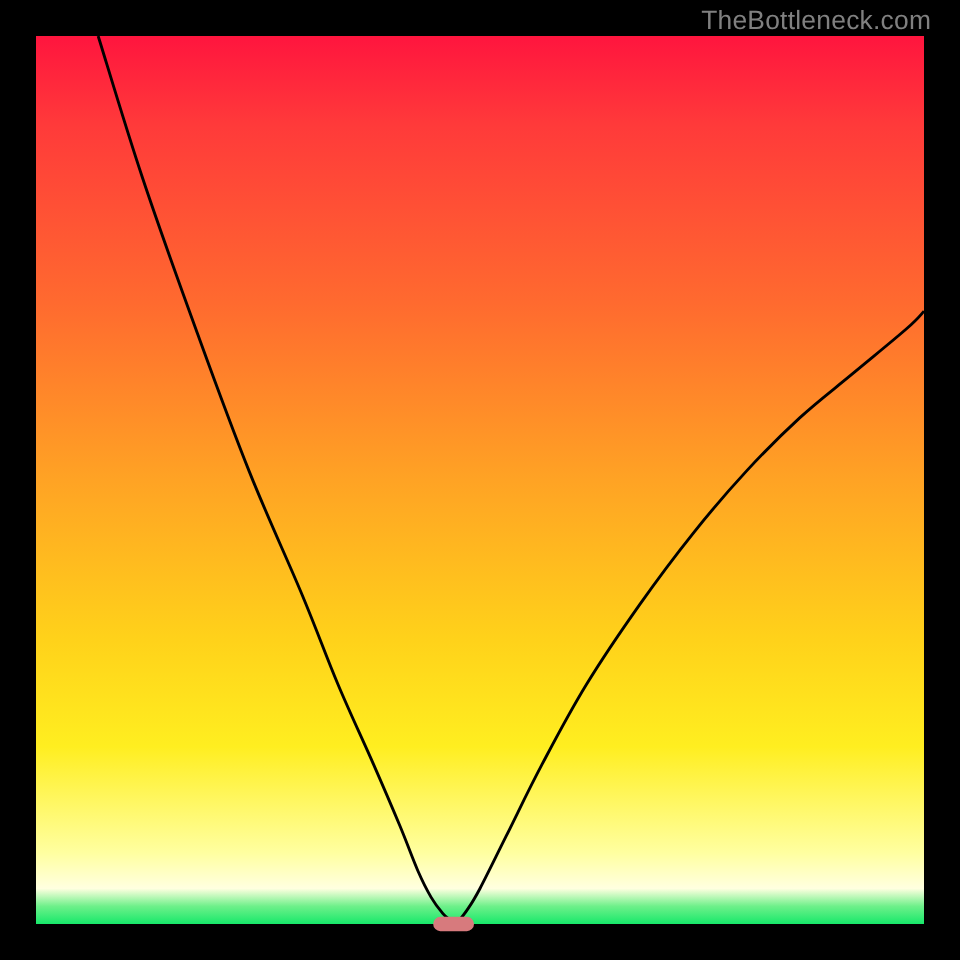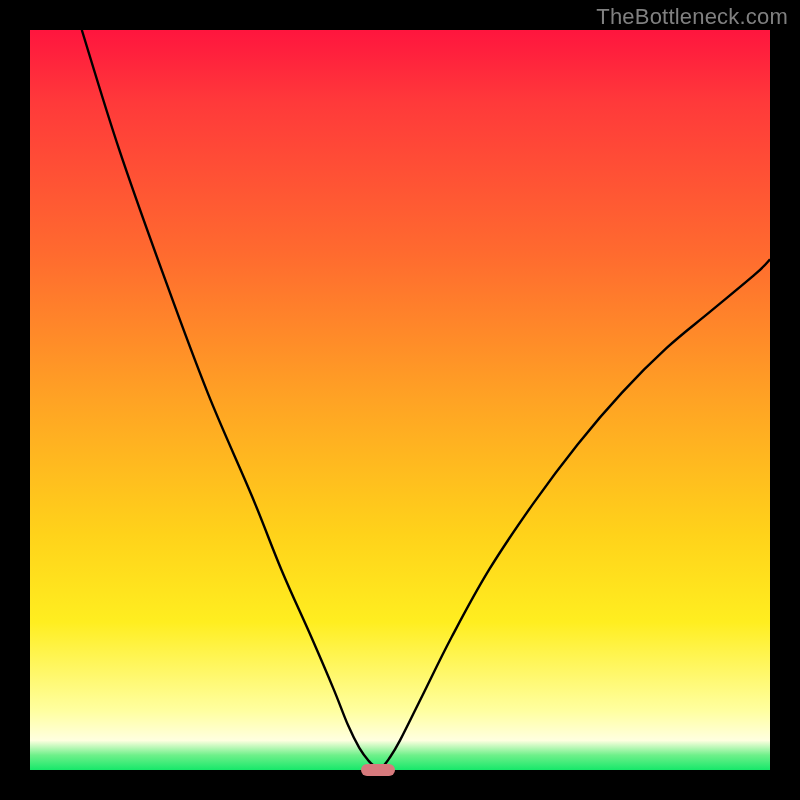--- a/index.html
+++ b/index.html
@@ -36,21 +36,21 @@
       #ffee20 80%,
       #ffffa0 92%,
       #ffffe0 96%,
       #6ef08a 98%,
       #17e86a 100%
     );
   }
   .watermark {
     position: absolute;
     top: 4px;
-    right: 12px;
+    right: 24px;
     color: #808080;
     font-size: 22px;
     letter-spacing: 0.2px;
   }
   svg.curve {
     position: absolute;
     left: 0;
     top: 0;
     width: 740px;
     height: 740px;

